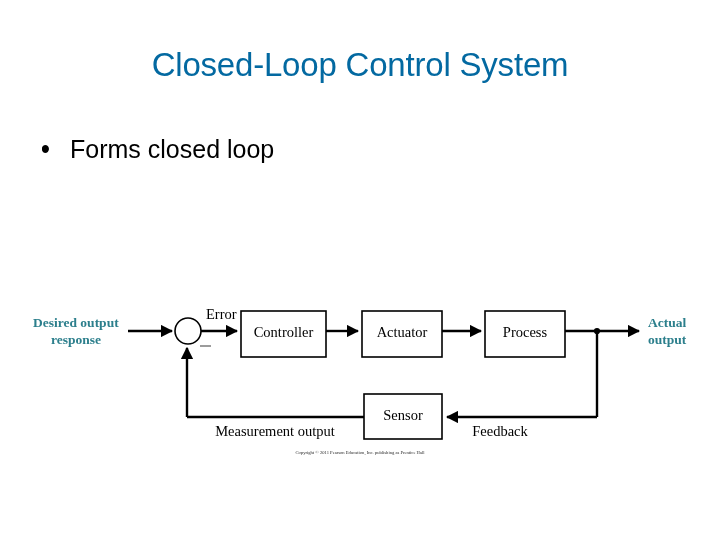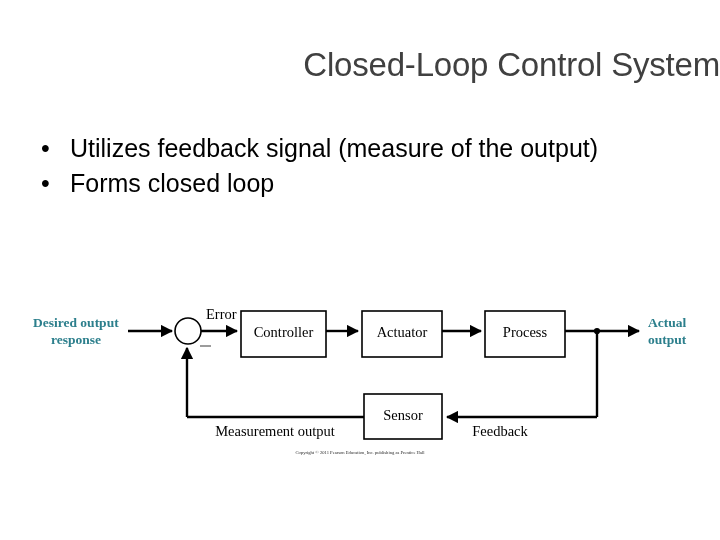--- a/index.html
+++ b/index.html
@@ -15,26 +15,26 @@
     font-family: "Liberation Sans", sans-serif;
     color: #000000;
   }
 
   
   #slide-title {
     position: absolute;
     left: 0;
     top: 46px;
     width: 720px;
-    text-align: right;
+    text-align: center;
     font-size: 33px;
     font-weight: 400;
     line-height: 1.15;
     letter-spacing: -0.2px;
-    color: #404040;
+    color: #0369a1;
     white-space: nowrap;
   }
 
   
   #bullet-list {
     position: absolute;
     left: 34px;
     top: 132px;
     width: 610px;
     margin: 0;
@@ -113,21 +113,20 @@
   }
 </style>
 </head>
 <body>
 
 <div id="slide-title">Closed-Loop Control System</div>
 
 <ul id="bullet-list">
   <li class="bullet-item">
     <span class="bullet-marker">•</span>
-    <span>Utilizes feedback signal (measure of the output)</span>
   </li>
   <li class="bullet-item">
     <span class="bullet-marker">•</span>
     <span>Forms closed loop</span>
   </li>
 </ul>
 
 <div id="diagram">
   <svg width="720" height="190" viewBox="0 0 720 190" xmlns="http://www.w3.org/2000/svg">
 

